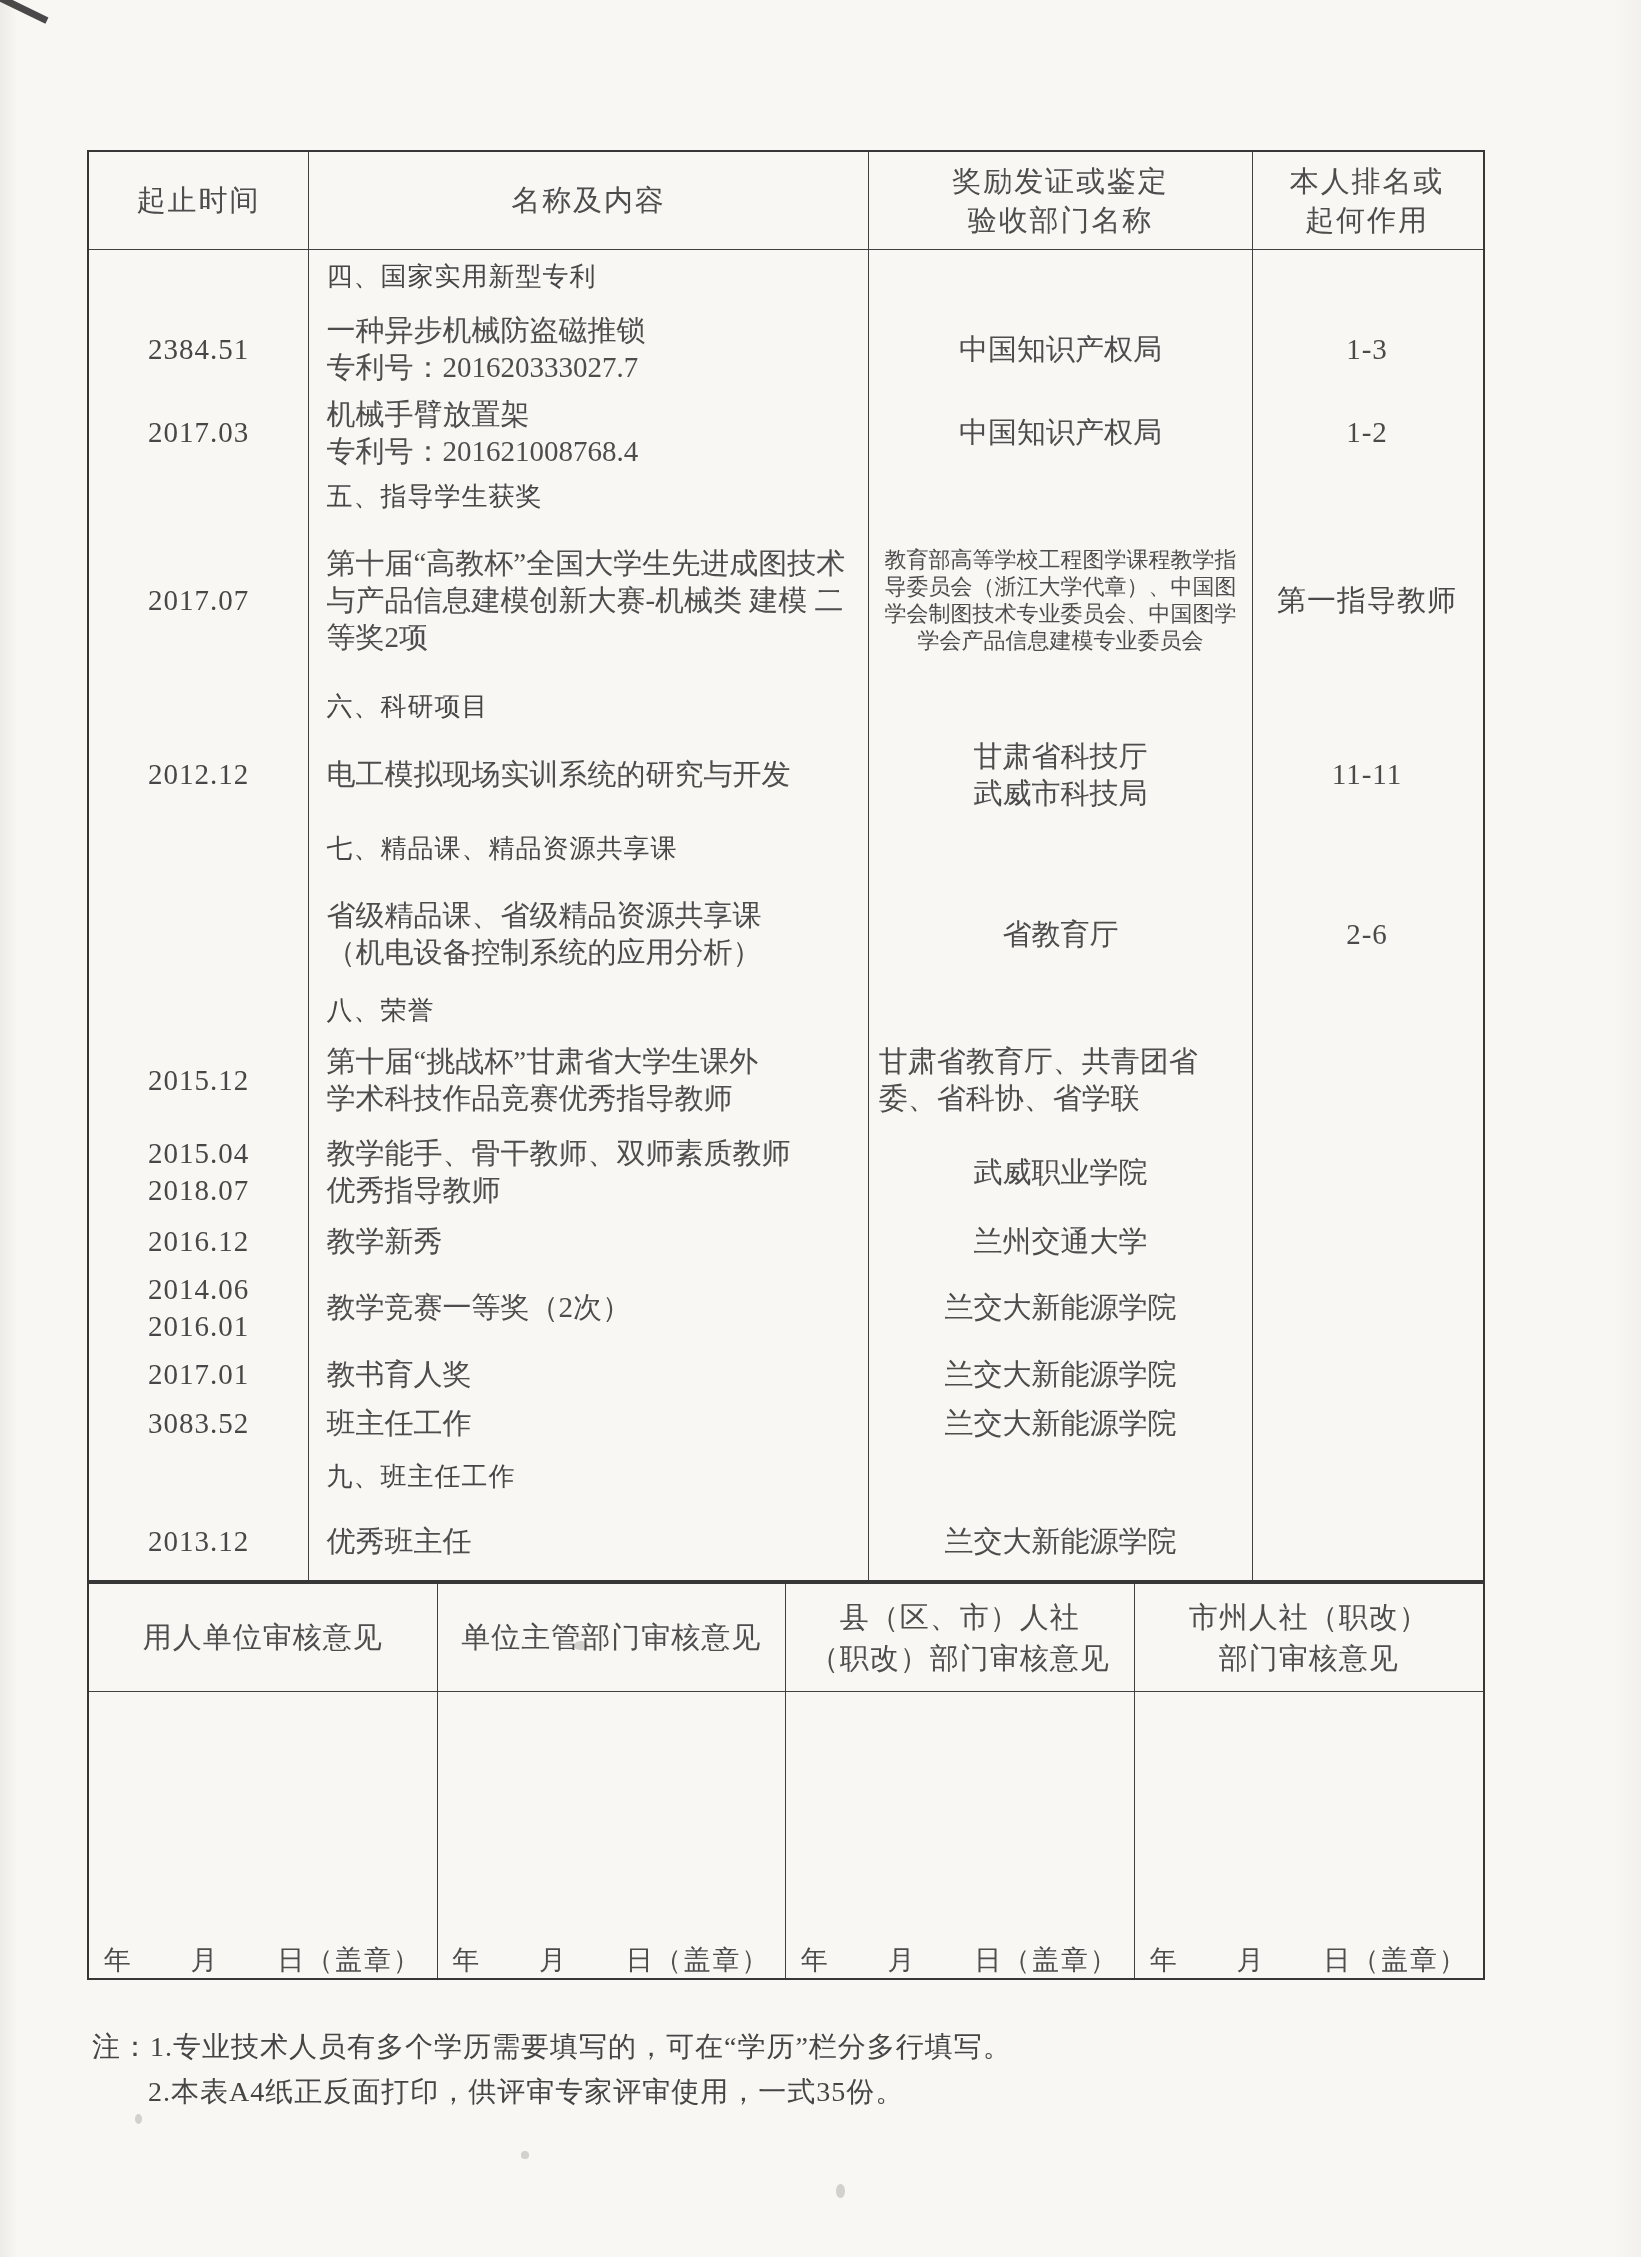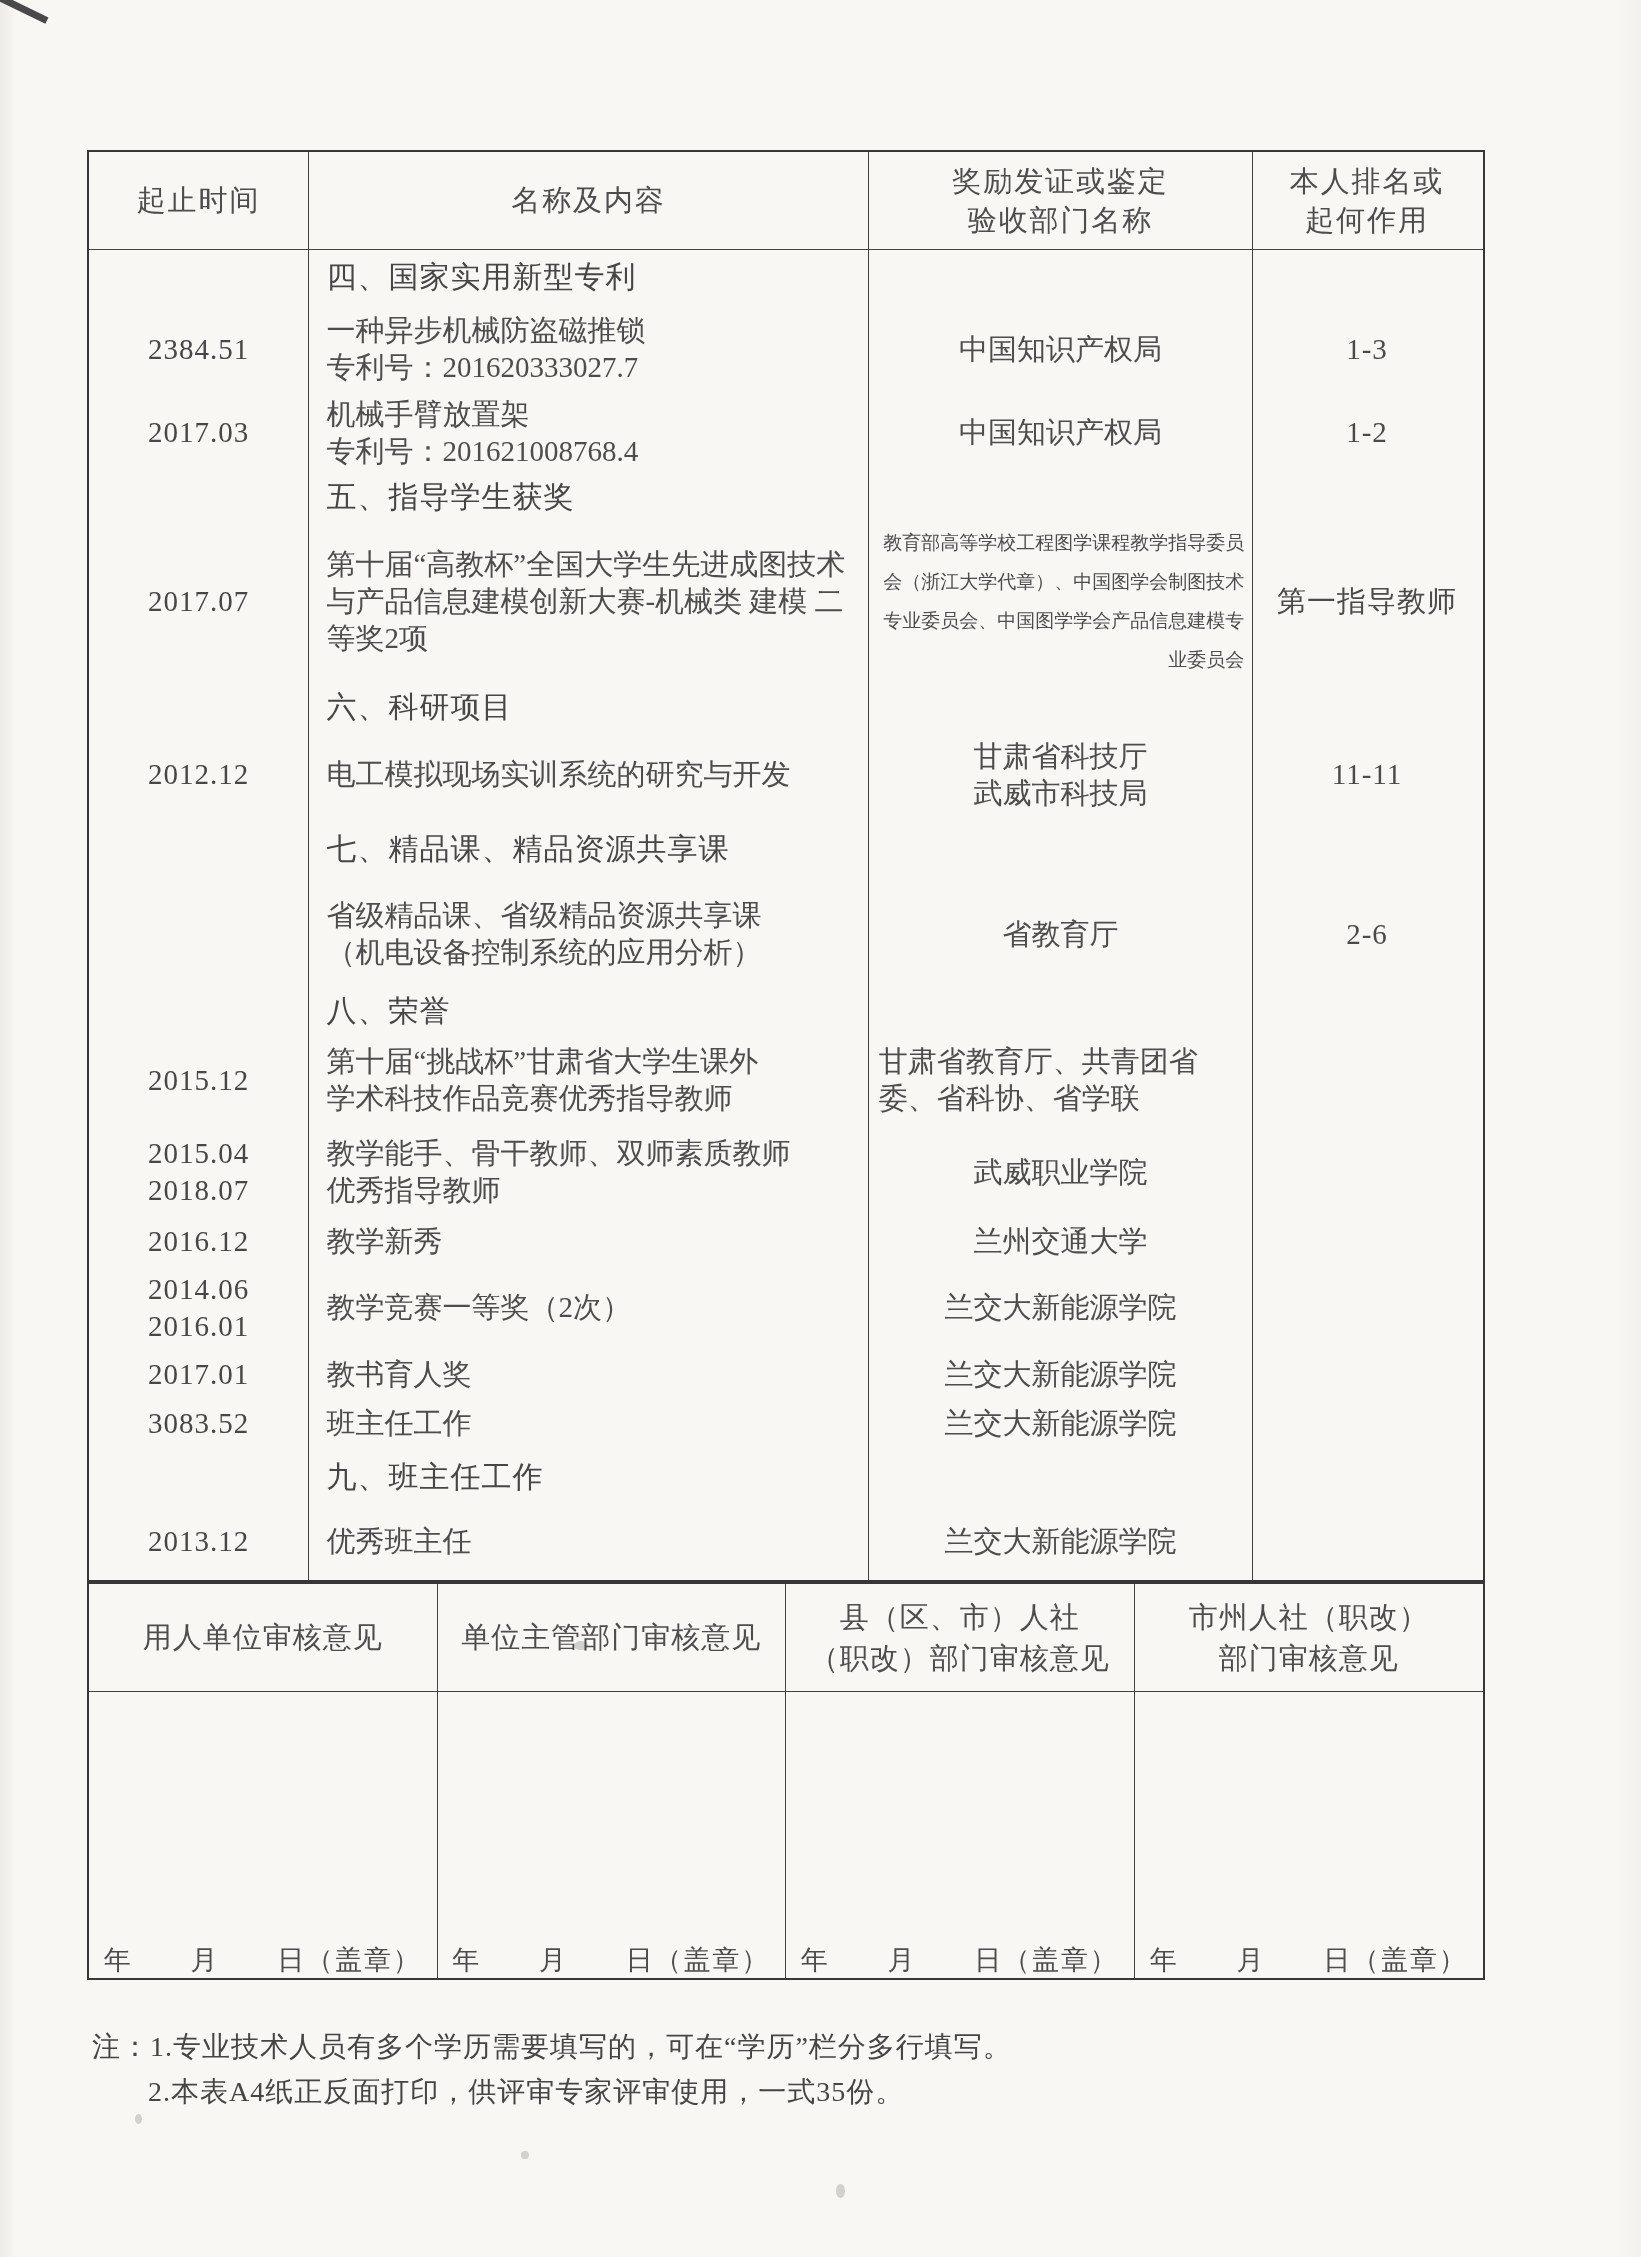--- a/index.html
+++ b/index.html
@@ -28,23 +28,23 @@
     display:flex;flex-direction:column;justify-content:center;
     white-space:pre-line;}
   .trow .cell:last-child{border-right:none;}
   .head-row{height:97px;border-bottom:1.9px solid #414141;}
   .head-row .cell{align-items:center;text-align:center;font-size:29px;line-height:39px;letter-spacing:1.9px;color:#4d4d4d;}
   .body-row .cell{font-size:29px;line-height:37px;}
   .c-date{align-items:center;text-align:center;letter-spacing:1px;color:#474747;}
   .c-name{align-items:flex-start;text-align:left;padding:0 13.5px 0 17.4px;color:#4d4d4d;}
   .c-agency{align-items:center;text-align:center;padding:0 9.7px;color:#4d4d4d;}
   .c-agency.left{align-items:flex-start;text-align:left;}
-  .c-agency.small{font-size:19px;line-height:39px;align-items:flex-start;text-align:right;padding:0 7.7px;}
+  .c-agency.small{font-size:22px;line-height:27px;align-items:flex-start;text-align:center;padding:0 7.7px;}
   .c-rank{align-items:center;text-align:center;letter-spacing:1px;}
-  .section .c-name{font-size:30px;letter-spacing:1px;color:#464646;}
+  .section .c-name{font-size:26px;letter-spacing:1px;color:#464646;}
   
   .review-table{
     position:absolute;left:87px;top:1582px;width:1398px;height:398px;
     border:2.9px solid #373737;box-sizing:border-box;
     display:grid;grid-template-columns:1fr 1fr 1fr 1fr;grid-template-rows:108px 1fr;
   }
   .review-table .rcell{border-right:1.9px solid #414141;box-sizing:border-box;}
   .review-table .rcell.lastcol{border-right:none;}
   .review-table .rhead{border-bottom:1.9px solid #414141;
     display:flex;align-items:center;justify-content:center;text-align:center;

